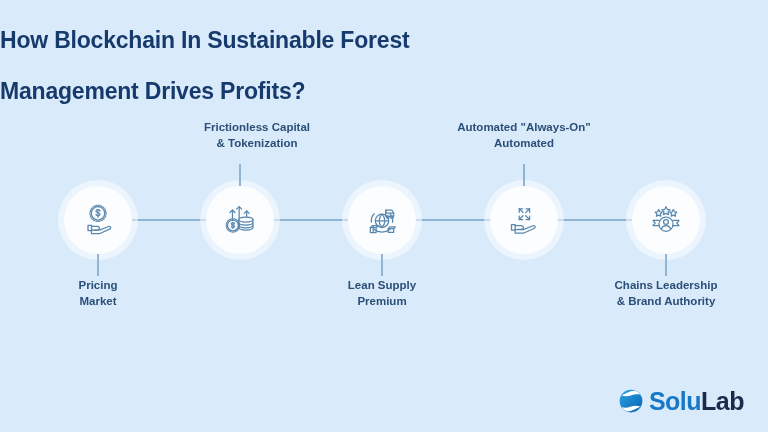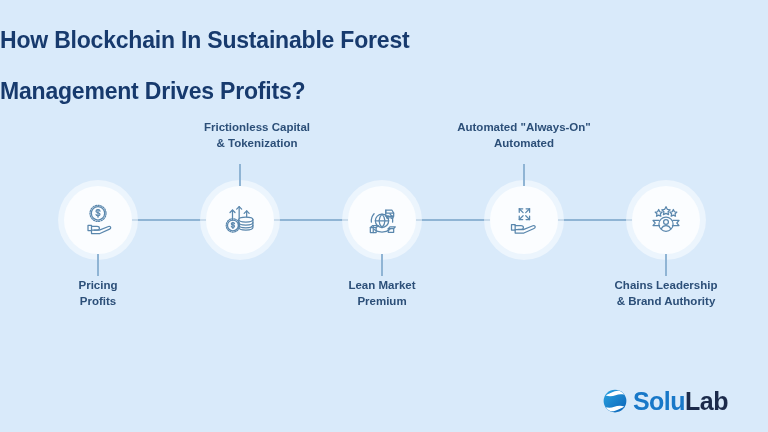--- a/index.html
+++ b/index.html
@@ -39,21 +39,21 @@
   .cap{
     position:absolute;width:190px;text-align:center;
     font-size:11.5px;line-height:15.5px;font-weight:bold;
     color:#2c4f78;
   }
   .cap.above{}
   .cap.below{}
 
   
   .logo{
-    position:absolute;right:40px;bottom:18px;
+    position:absolute;right:24px;bottom:18px;
     display:flex;align-items:center;gap:5px;
   }
   .logo-mark{width:26px;height:26px;flex:0 0 26px;}
   .logo-text{font-size:25px;font-weight:bold;letter-spacing:-0.5px;line-height:26px;}
   .logo-text .s1{color:#1878c8;}
   .logo-text .s2{color:#1b2a4a;}
 </style>
 </head>
 <body>
 
@@ -77,21 +77,21 @@
           <path d="M26.4 13.4c0-1.1-1.1-1.8-2.4-1.8s-2.4.7-2.4 1.8 1.1 1.6 2.4 1.9 2.4.8 2.4 1.9-1.1 1.8-2.4 1.8-2.4-.7-2.4-1.8"></path>
           <path d="M12 30.5h4.2v6.2H12z"></path>
           <path d="M16.2 31.6h6.6c1.6 0 2.9 1 2.9 2.2s-1.3 2.2-2.9 2.2h-3.4"></path>
           <path d="M16.2 36.2h9.4l11-4.4c1.2-.5 2.4.1 2.6 1.1.2.9-.4 1.7-1.3 2.1l-11.6 5.2H16.2z"></path>
         </svg>
       </span>
     </div>
     <div class="stem" style="left:97px;top:254px;height:22px;"></div>
     <div class="cap below" style="left:3px;top:278px;">
       <span>Pricing</span><br>
-      <span>Profits</span>
+      <span>Market</span>
     </div>
 
     <div class="node" style="left:206px;">
       <span>
         <svg width="40" height="40" viewBox="0 0 48 48" fill="none" stroke="#5a87ad" stroke-width="1.5" stroke-linecap="round" stroke-linejoin="round">
           <path d="M15 24V12"></path>
             <path d="M12 15l3-3 3 3"></path>
           <path d="M23 22V8"></path>
             <path d="M20 11l3-3 3 3"></path>
           <path d="M32 20V13"></path>
@@ -129,21 +129,21 @@
           <path d="M10 33h7v6h-7z"></path>
           <path d="M10 33l2.6-2.2h7L17 33"></path>
           <path d="M13.5 30.8V39"></path>
           <path d="M31.5 34.3h6.5v4.4h-6.5z"></path>
           <path d="M31.5 34.3l2-2h6.5l-2 2"></path>
         </svg>
       </span>
     </div>
     <div class="stem" style="left:381px;top:254px;height:22px;"></div>
     <div class="cap below" style="left:287px;top:278px;">
-      <span>Lean Market</span><br>
+      <span>Lean Supply</span><br>
       <span>Premium</span>
     </div>
 
     <div class="node" style="left:490px;">
       <span>
         <svg width="40" height="40" viewBox="0 0 48 48" fill="none" stroke="#5a87ad" stroke-width="1.5" stroke-linecap="round" stroke-linejoin="round">
           <path d="M22.5 10.5h-4.2v4.2"></path>
             <path d="M18.3 10.5l4.6 4.6"></path>
           <path d="M26.5 10.5h4.2v4.2"></path>
             <path d="M30.7 10.5l-4.6 4.6"></path>

